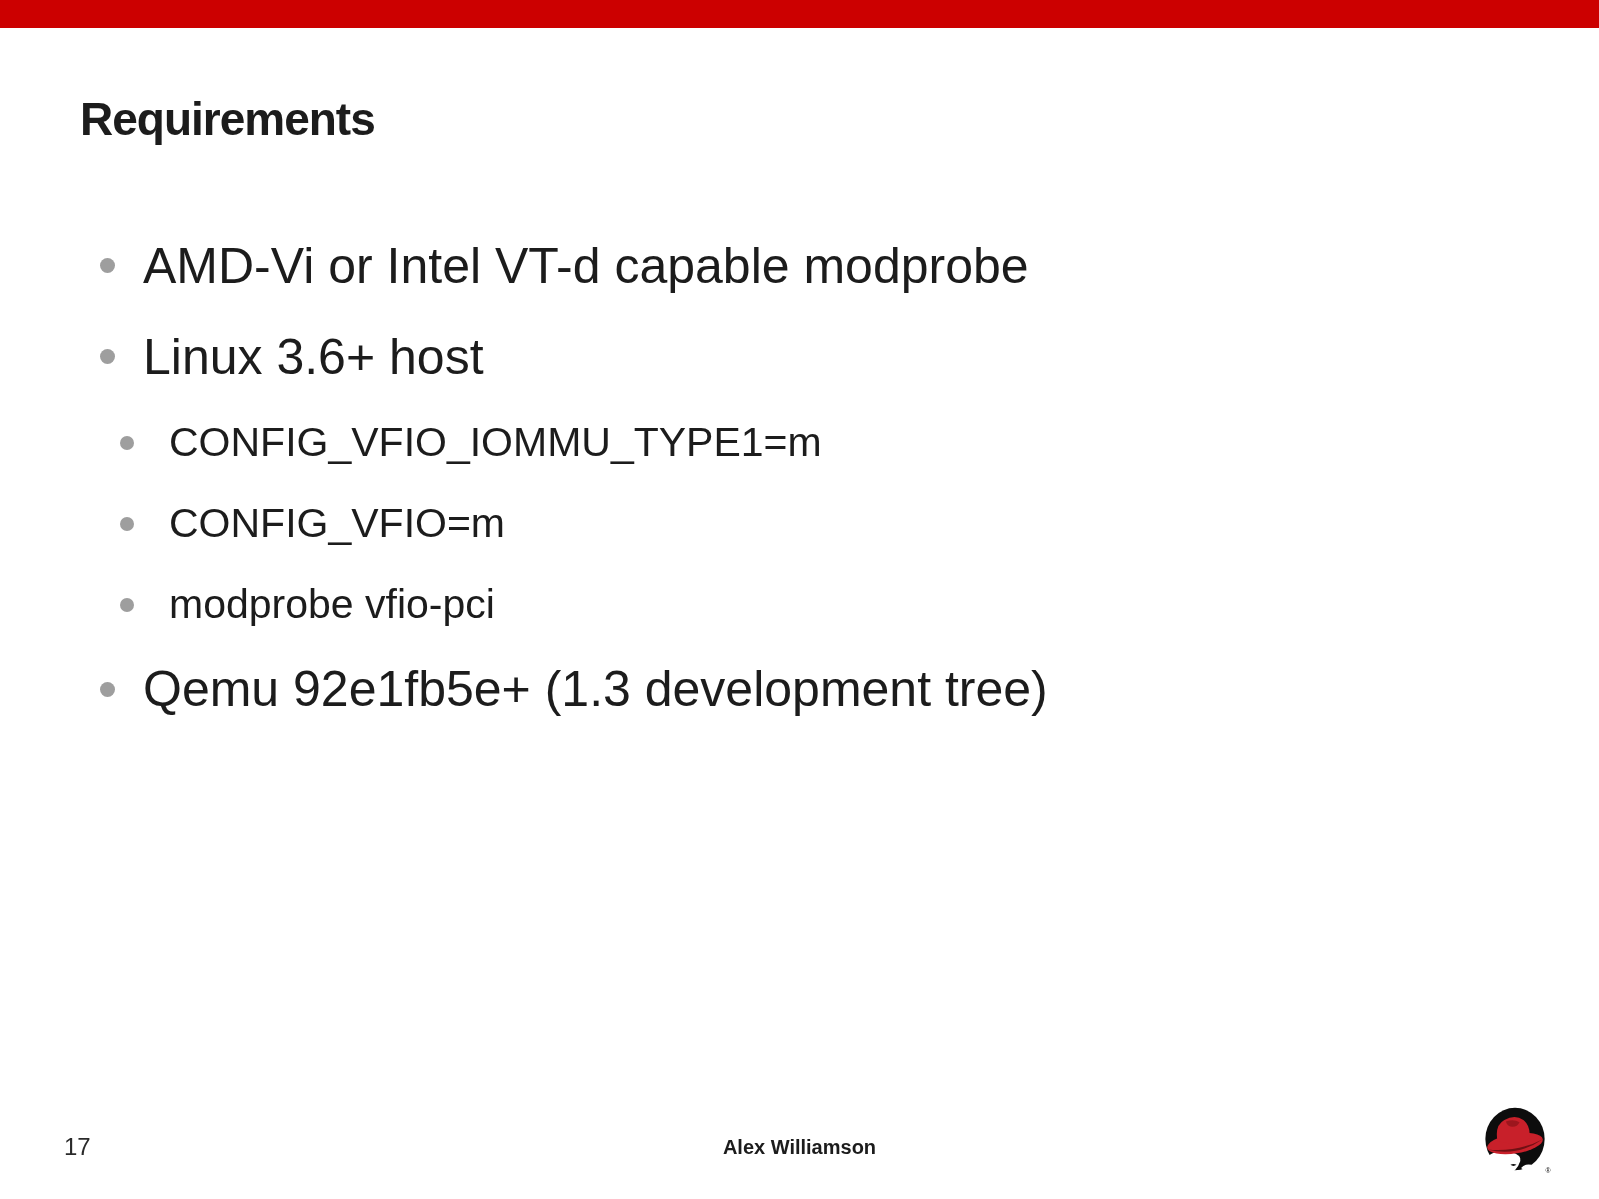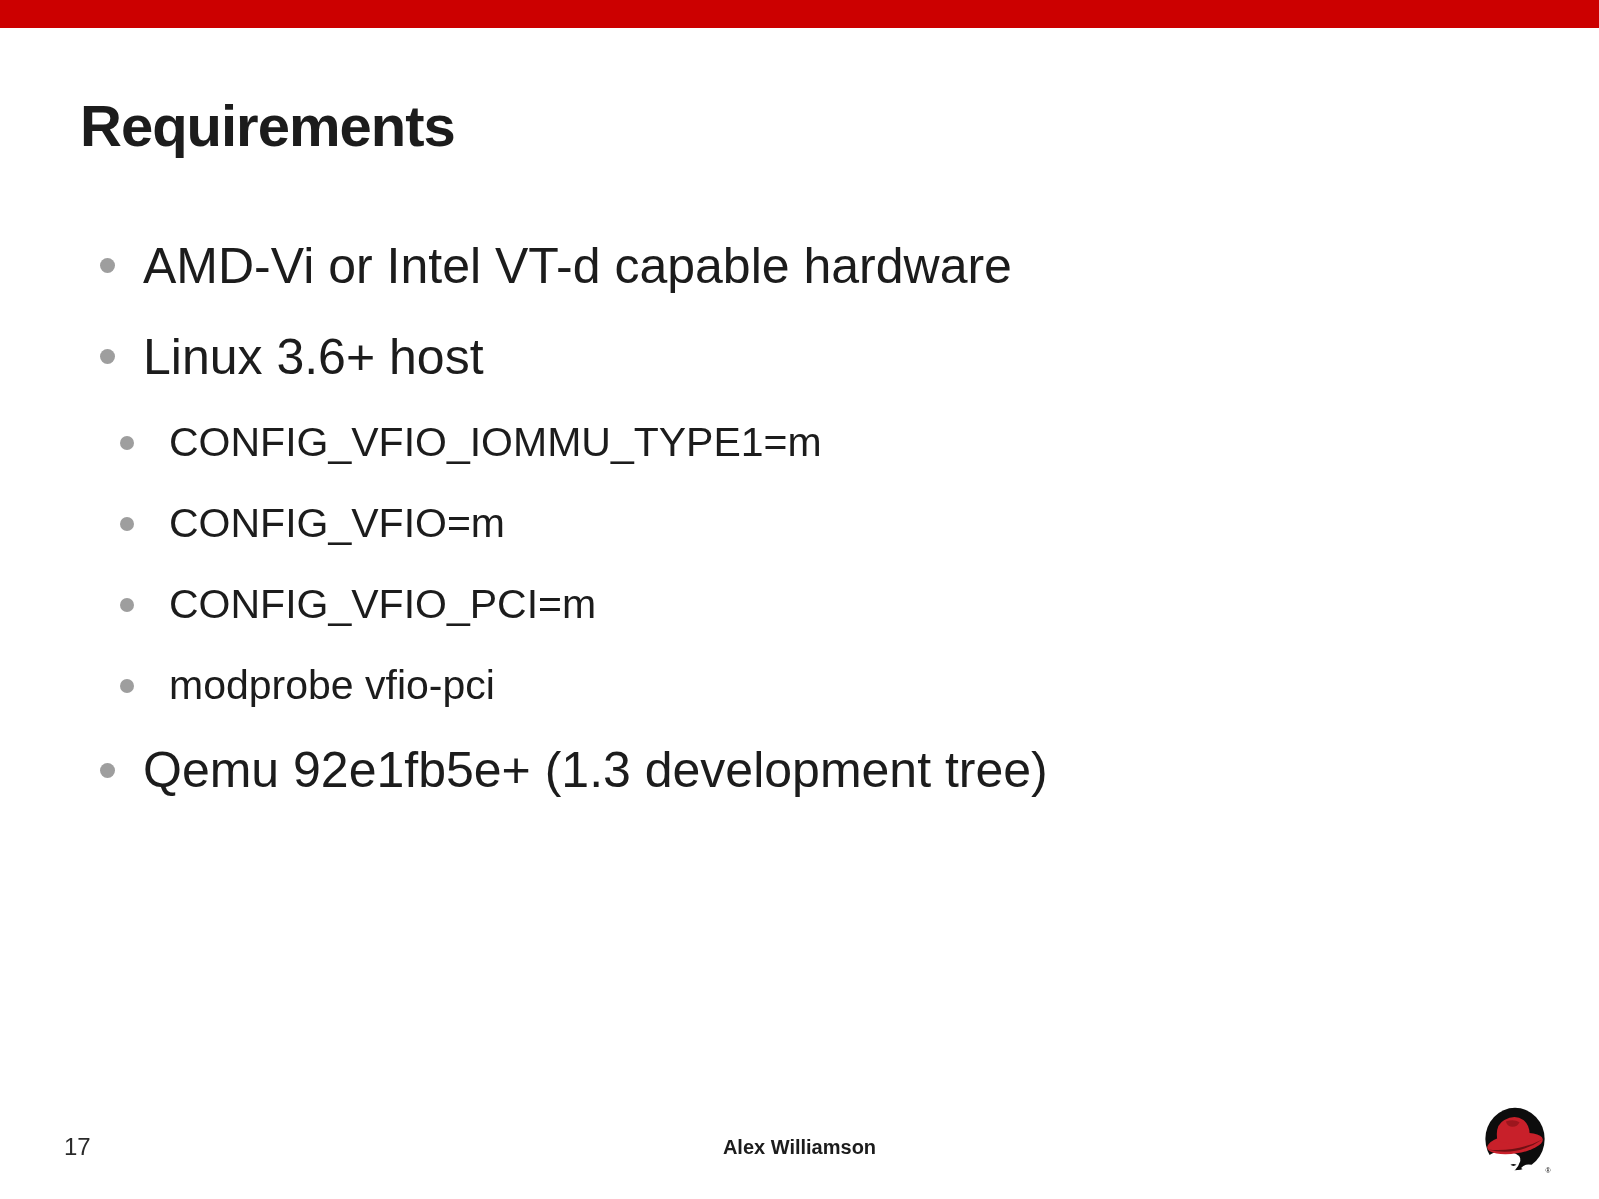--- a/index.html
+++ b/index.html
@@ -15,21 +15,21 @@
     color:var(--text);
     position:relative;
     overflow:hidden;
   }
   .top-bar{
     position:absolute;left:0;top:0;width:1599px;height:28px;
     background:var(--accent);
   }
   .slide-title{
     position:absolute;left:80px;top:92px;
-    font-size:58px;font-weight:bold;letter-spacing:-1px;
+    font-size:46px;font-weight:bold;letter-spacing:-1px;
     color:var(--text);white-space:nowrap;
   }
   .content{
     position:absolute;left:0;top:220px;width:1599px;
   }
   .row{display:flex;align-items:center;}
   .row .dot{
     border-radius:50%;
     background:var(--bullet);
     flex:0 0 auto;
@@ -55,37 +55,33 @@
 </head>
 <body>
 
 <div class="top-bar"></div>
 
 <h1 class="slide-title">Requirements</h1>
 
 <div class="content">
   <div class="row lvl1">
     <span class="dot"></span>
-    <span class="txt">AMD-Vi or Intel VT-d capable hardware</span>
+    <span class="txt">AMD-Vi or Intel VT-d capable modprobe</span>
   </div>
   <div class="row lvl1">
     <span class="dot"></span>
     <span class="txt">Linux 3.6+ host</span>
   </div>
   <div class="row lvl2">
     <span class="dot"></span>
     <span class="txt">CONFIG_VFIO_IOMMU_TYPE1=m</span>
   </div>
   <div class="row lvl2">
     <span class="dot"></span>
     <span class="txt">CONFIG_VFIO=m</span>
-  </div>
-  <div class="row lvl2">
-    <span class="dot"></span>
-    <span class="txt">CONFIG_VFIO_PCI=m</span>
   </div>
   <div class="row lvl2">
     <span class="dot"></span>
     <span class="txt">modprobe vfio-pci</span>
   </div>
   <div class="row lvl1 last">
     <span class="dot"></span>
     <span class="txt">Qemu 92e1fb5e+ (1.3 development tree)</span>
   </div>
 </div>

